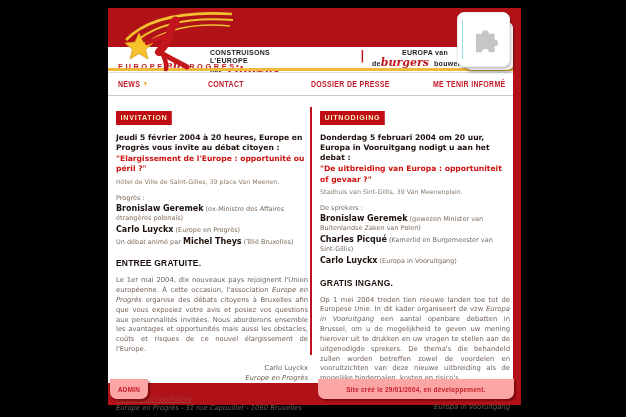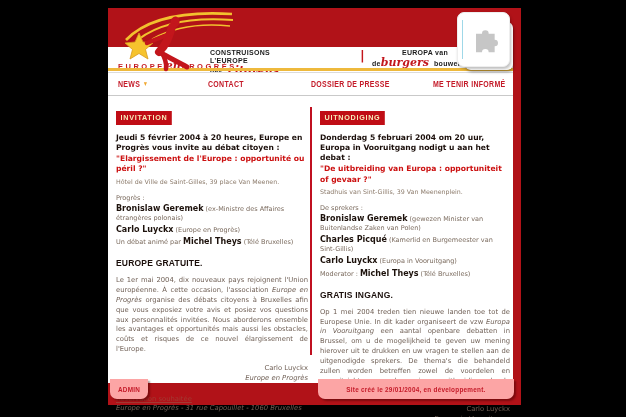--- a/index.html
+++ b/index.html
@@ -126,38 +126,37 @@
 
         <section class="col col-fr">
           <span class="badge">INVITATION</span>
           <p class="intro">Jeudi 5 février 2004 à 20 heures, Europe en Progrès vous invite au débat citoyen :</p>
           <p class="rtitle">"Elargissement de l'Europe : opportunité ou péril ?"</p>
           <p class="venue">Hôtel de Ville de Saint-Gilles, 39 place Van Meenen.</p>
           <p class="label">Progrès :</p>
           <p class="guest"><b>Bronislaw Geremek</b><span> (ex-Ministre des Affaires étrangères polonais)</span></p>
           <p class="guest"><b>Carlo Luyckx</b><span> (Europe en Progrès)</span></p>
           <p class="guest"><span>Un débat animé par </span><b>Michel Theys</b><span> (Télé Bruxelles)</span></p>
-          <p class="free">EUROPE GRATUITE.</p>
+          <p class="free">ENTREE GRATUITE.</p>
           <p class="para"><span>Le 1er mai 2004, dix nouveaux pays rejoignent l'Union européenne. À cette occasion, l'association </span><i>Europe en Progrès</i><span> organise des débats citoyens à Bruxelles afin que vous exposiez votre avis et posiez vos questions aux personnalités invitées. Nous aborderons ensemble les avantages et opportunités mais aussi les obstacles, coûts et risques de ce nouvel élargissement de l'Europe.</span></p>
           <div class="sig"><div>Carlo Luyckx</div><i>Europe en Progrès</i></div>
           <p class="resa"><a class="dark-link">Réservation souhaitée</a></p>
           <p class="addr"><i>Europe en Progrès - 31 rue Capouillet - 1060 Bruxelles</i></p>
           
         </section>
 
         <section class="col col-nl">
           <span class="badge">UITNODIGING</span>
           <p class="intro">Donderdag 5 februari 2004 om 20 uur, Europa in Vooruitgang nodigt u aan het debat :</p>
           <p class="rtitle">"De uitbreiding van Europa : opportuniteit of gevaar ?"</p>
           <p class="venue">Stadhuis van Sint-Gillis, 39 Van Meenenplein.</p>
           <p class="label">De sprekers :</p>
           <p class="guest"><b>Bronislaw Geremek</b><span> (gewezen Minister van Buitenlandse Zaken van Polen)</span></p>
           <p class="guest"><b>Charles Picqué</b><span> (Kamerlid en Burgemeester van Sint-Gillis)</span></p>
           <p class="guest"><b>Carlo Luyckx</b><span> (Europa in Vooruitgang)</span></p>
-          <p class="guest"><span>Moderator : </span><b>Michel Theys</b><span> (Télé Bruxelles)</span></p>
           <p class="free">GRATIS INGANG.</p>
           <p class="para"><span>Op 1 mei 2004 treden tien nieuwe landen toe tot de Europese Unie. In dit kader organiseert de vzw </span><i>Europa in Vooruitgang</i><span> een aantal openbare debatten in Brussel, om u de mogelijkheid te geven uw mening hierover uit te drukken en uw vragen te stellen aan de uitgenodigde sprekers. De thema's die behandeld zullen worden betreffen zowel de voordelen en vooruitzichten van deze nieuwe uitbreiding als de mogelijke hinderpalen, kosten en risico's.</span></p>
           <div class="sig"><div>Carlo Luyckx</div><i>Europa in Vooruitgang</i></div>
           
           
           
         </section>
       </div>
     </div>
 

